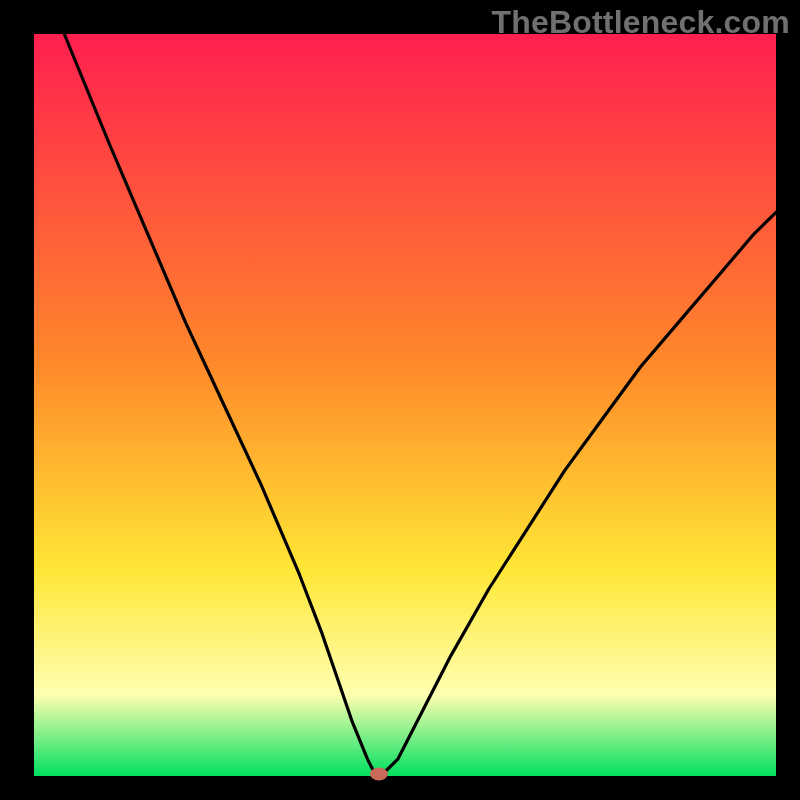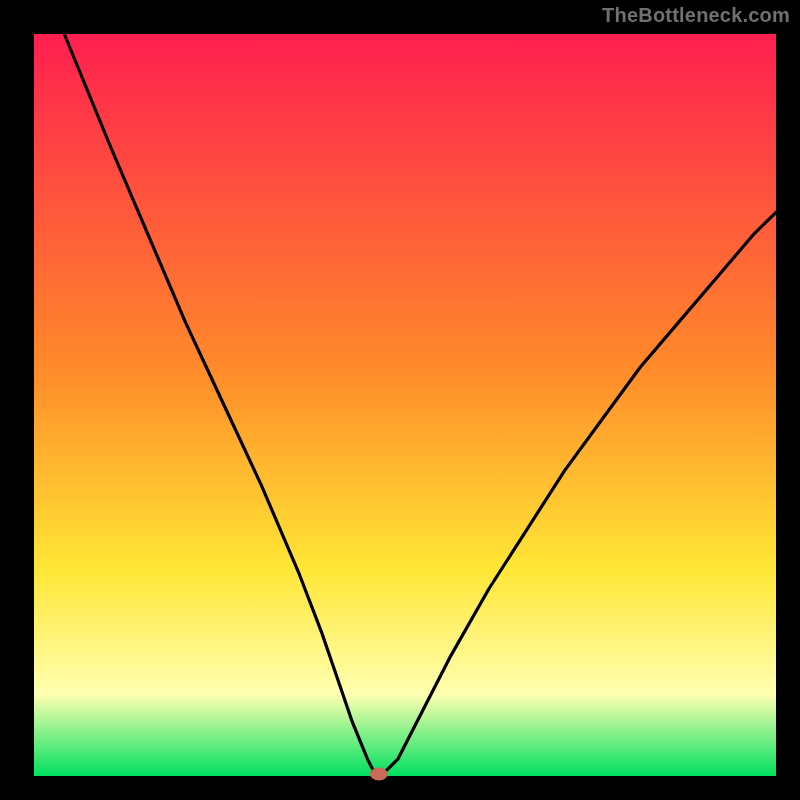--- a/index.html
+++ b/index.html
@@ -16,21 +16,21 @@
     left: 0;
     top: 0;
     width: 800px;
     height: 800px;
   }
   .watermark {
     position: absolute;
     top: 4px;
     right: 10px;
     font-family: Arial, Helvetica, sans-serif;
-    font-size: 20px;
+    font-size: 32px;
     font-weight: bold;
     color: #707070;
     letter-spacing: 0.2px;
   }
   svg { display: block; }
 </style>
 </head>
 <body>
 
 <div class="frame">

